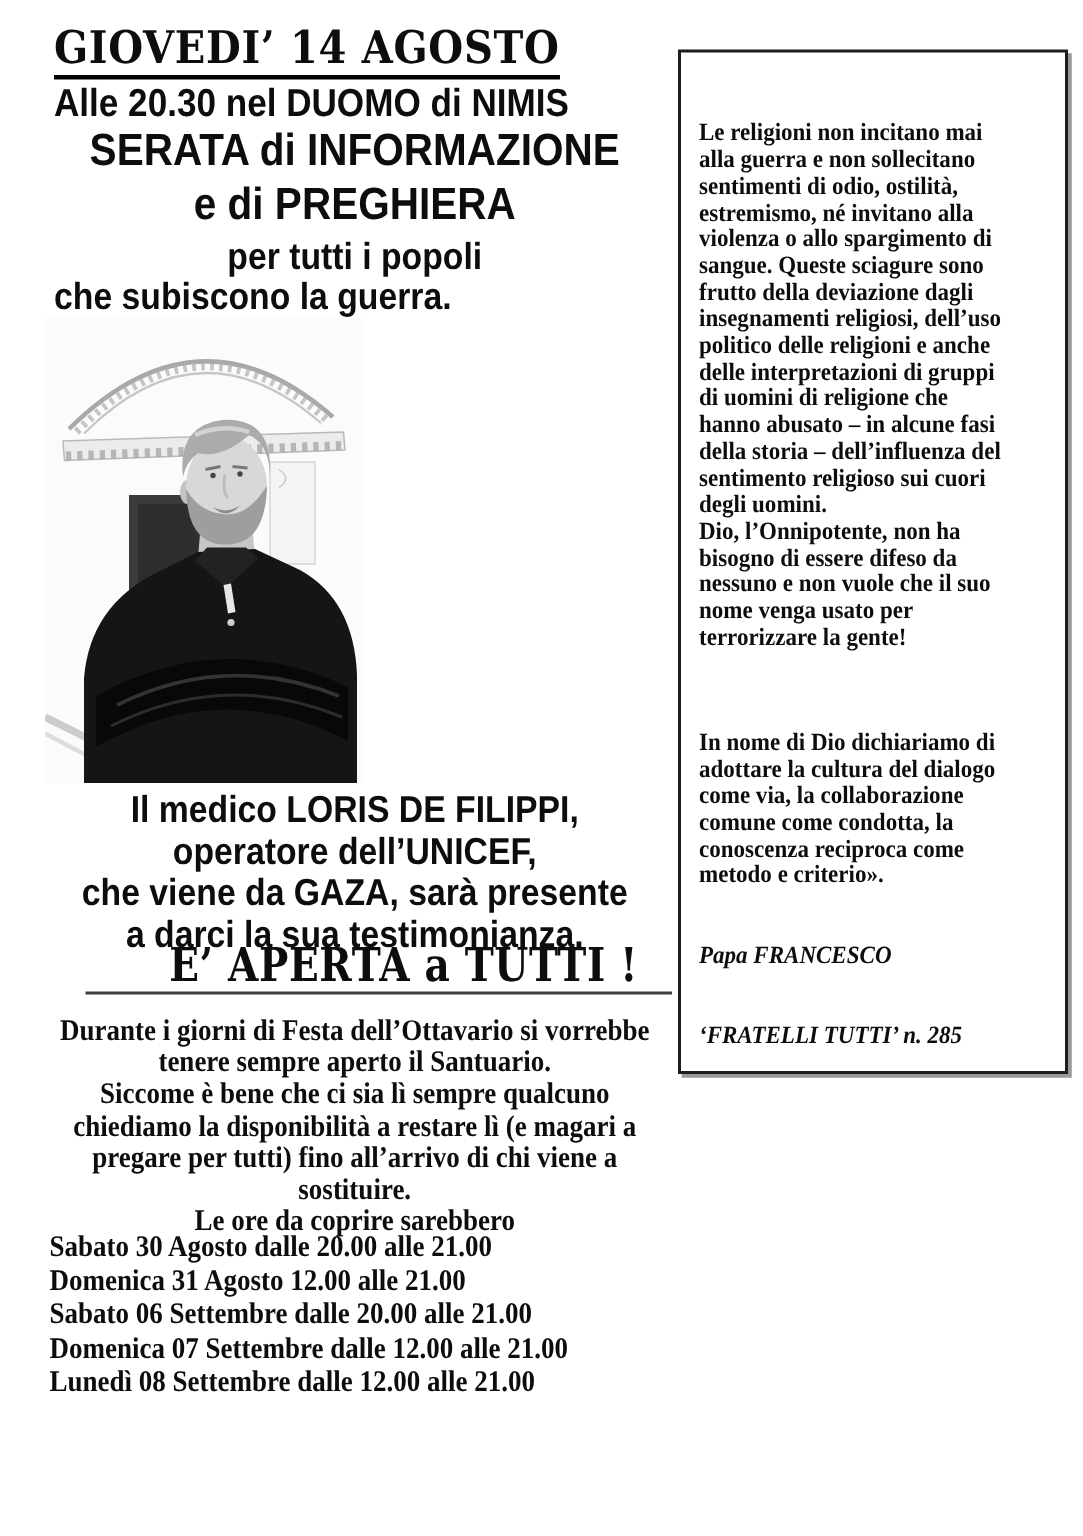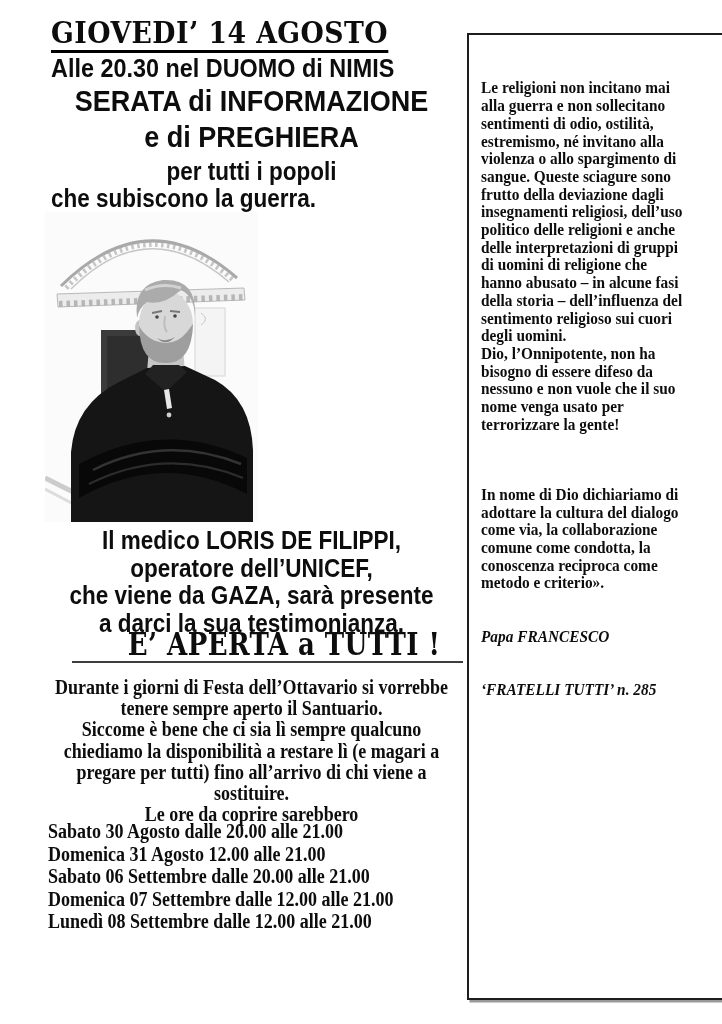--- a/index.html
+++ b/index.html
@@ -6,21 +6,21 @@
   html,body{margin:0;padding:0;}
   body{
     width:722px;height:1024px;
     background:#ffffff;
     position:relative;
     overflow:hidden;
     font-family:"Liberation Serif", serif;
     color:#0d0d0d;
     -webkit-font-smoothing:none;
   }
-  .page{position:absolute;inset:0;margin-left:15px;}
+  .page{position:absolute;inset:0;}
 
   
   .title-wrap{position:absolute;left:36px;top:16px;white-space:nowrap;}
   .title{
     display:inline-block;
     font-family:"DejaVu Serif","Liberation Serif",serif;
     font-weight:700;font-size:30px;line-height:33px;
     letter-spacing:.5px;
     border-bottom:3.5px solid #000;padding-bottom:1px;
     transform:scaleX(.89);transform-origin:0 0;
@@ -75,21 +75,21 @@
   }
   .schedule{
     position:absolute;left:33px;top:820px;
     font-weight:700;font-size:20px;line-height:22.6px;
     transform:scaleX(.9);transform-origin:0 0;
     white-space:nowrap;
   }
 
   
   .quote-box{
-    position:absolute;left:452px;top:33px;width:260px;height:967px;
+    position:absolute;left:452px;top:33px;width:260px;height:683px;
     box-sizing:border-box;
     border:2px solid #1d1d1d;
     box-shadow:2.5px 2.5px 0 0 #999999;
     background:#fff;
     padding:9px 2px 0 12px;
   }
   .q-inner{
     transform:scaleX(.93);transform-origin:0 0;
     font-weight:700;font-size:16.5px;line-height:17.7px;
     white-space:pre;

